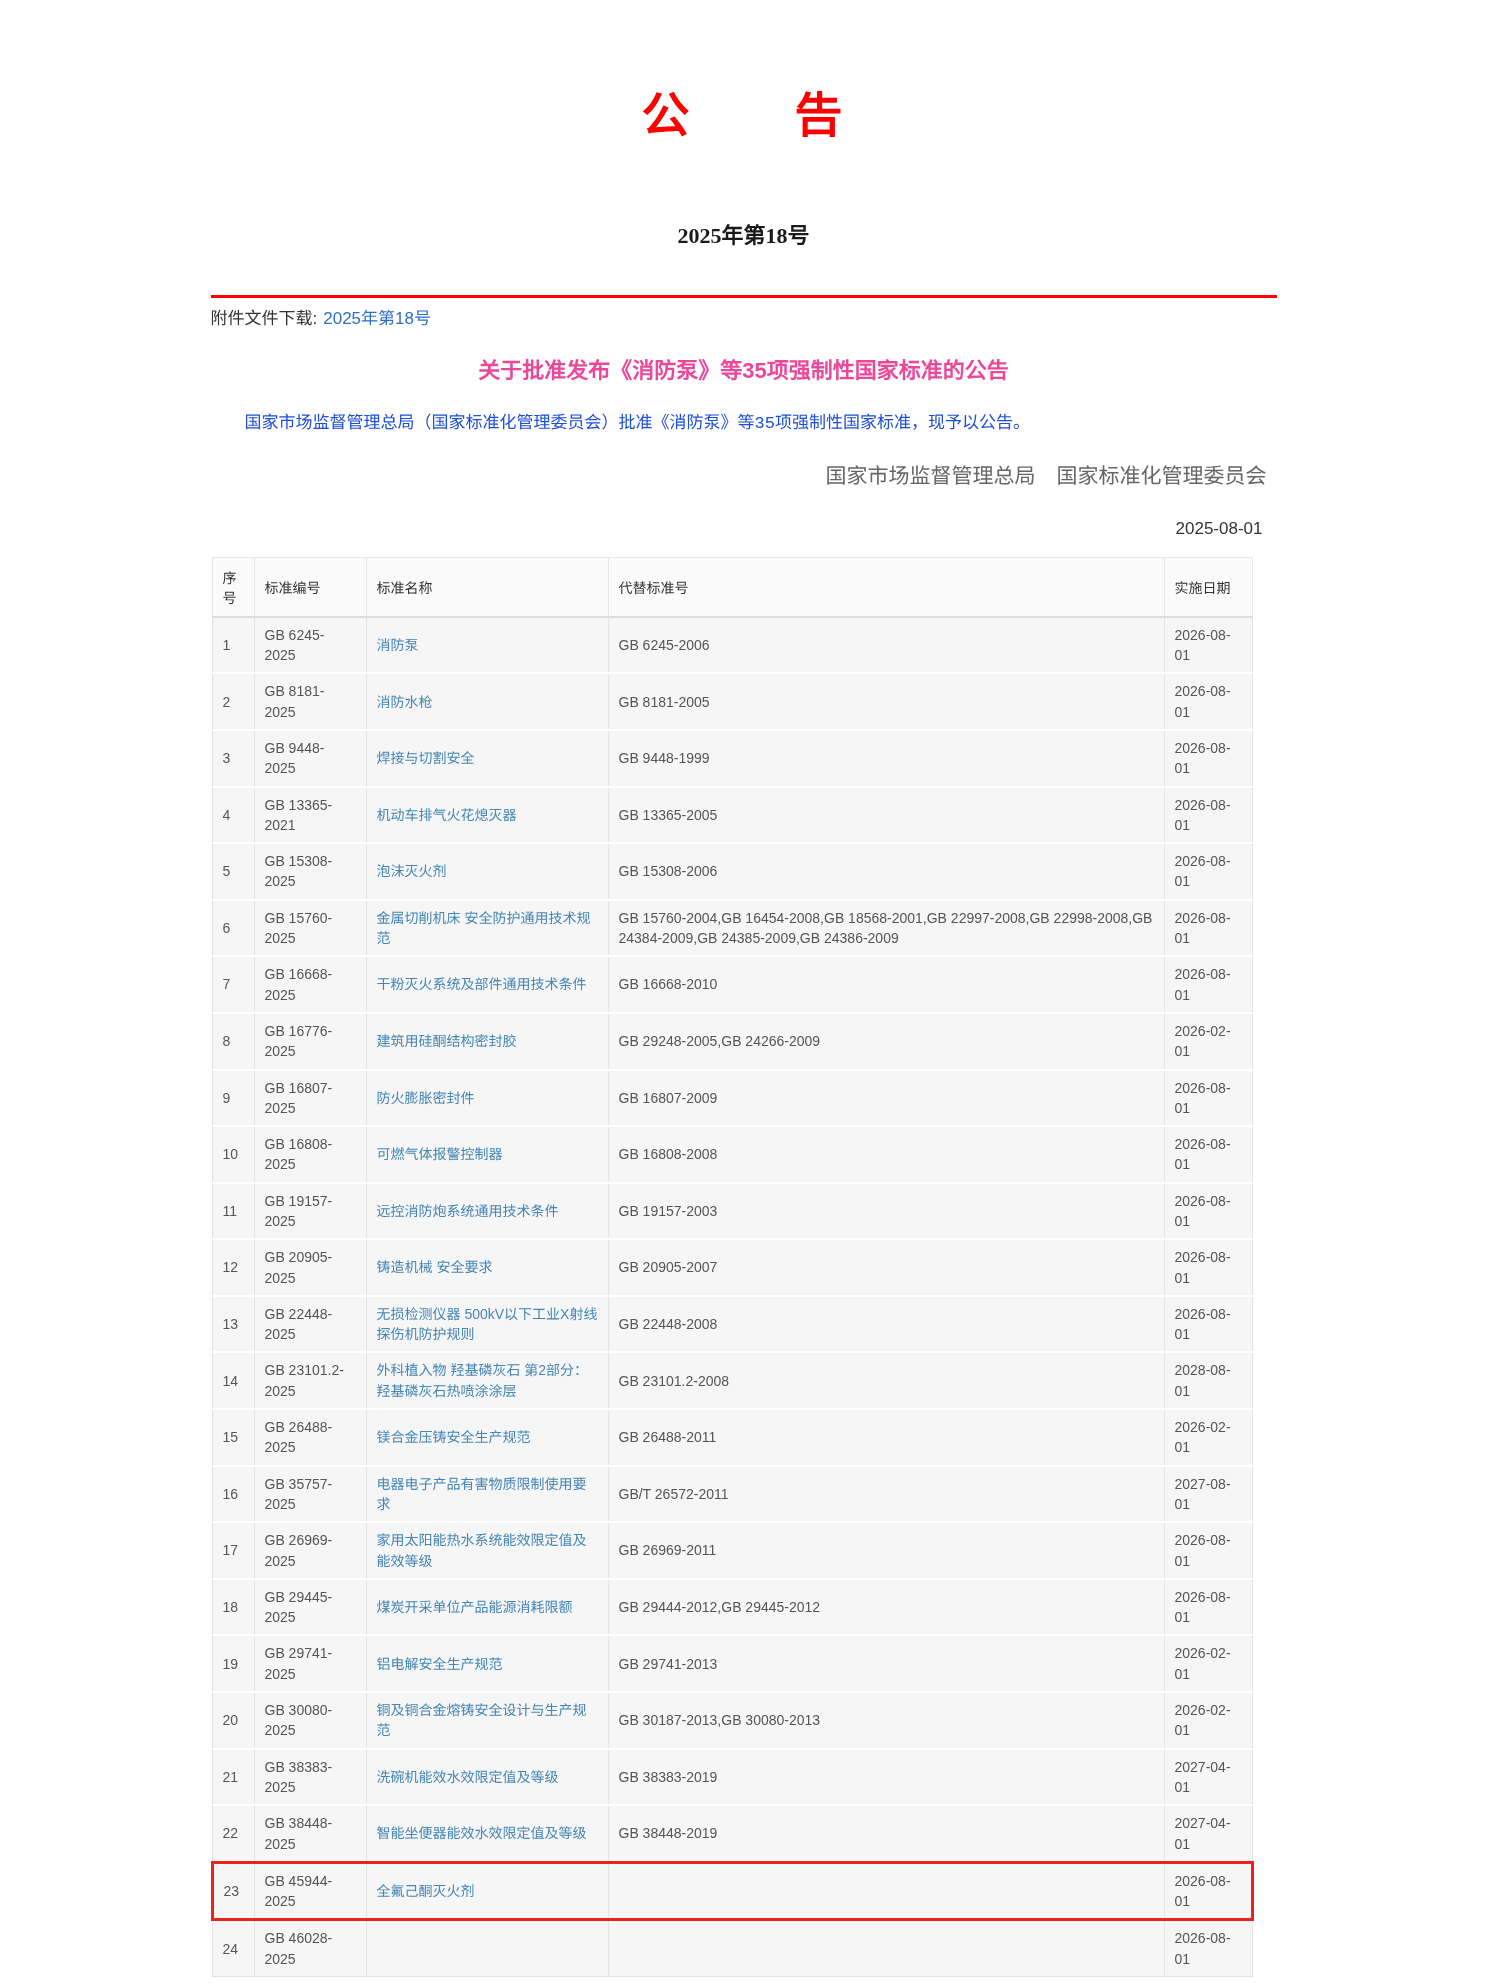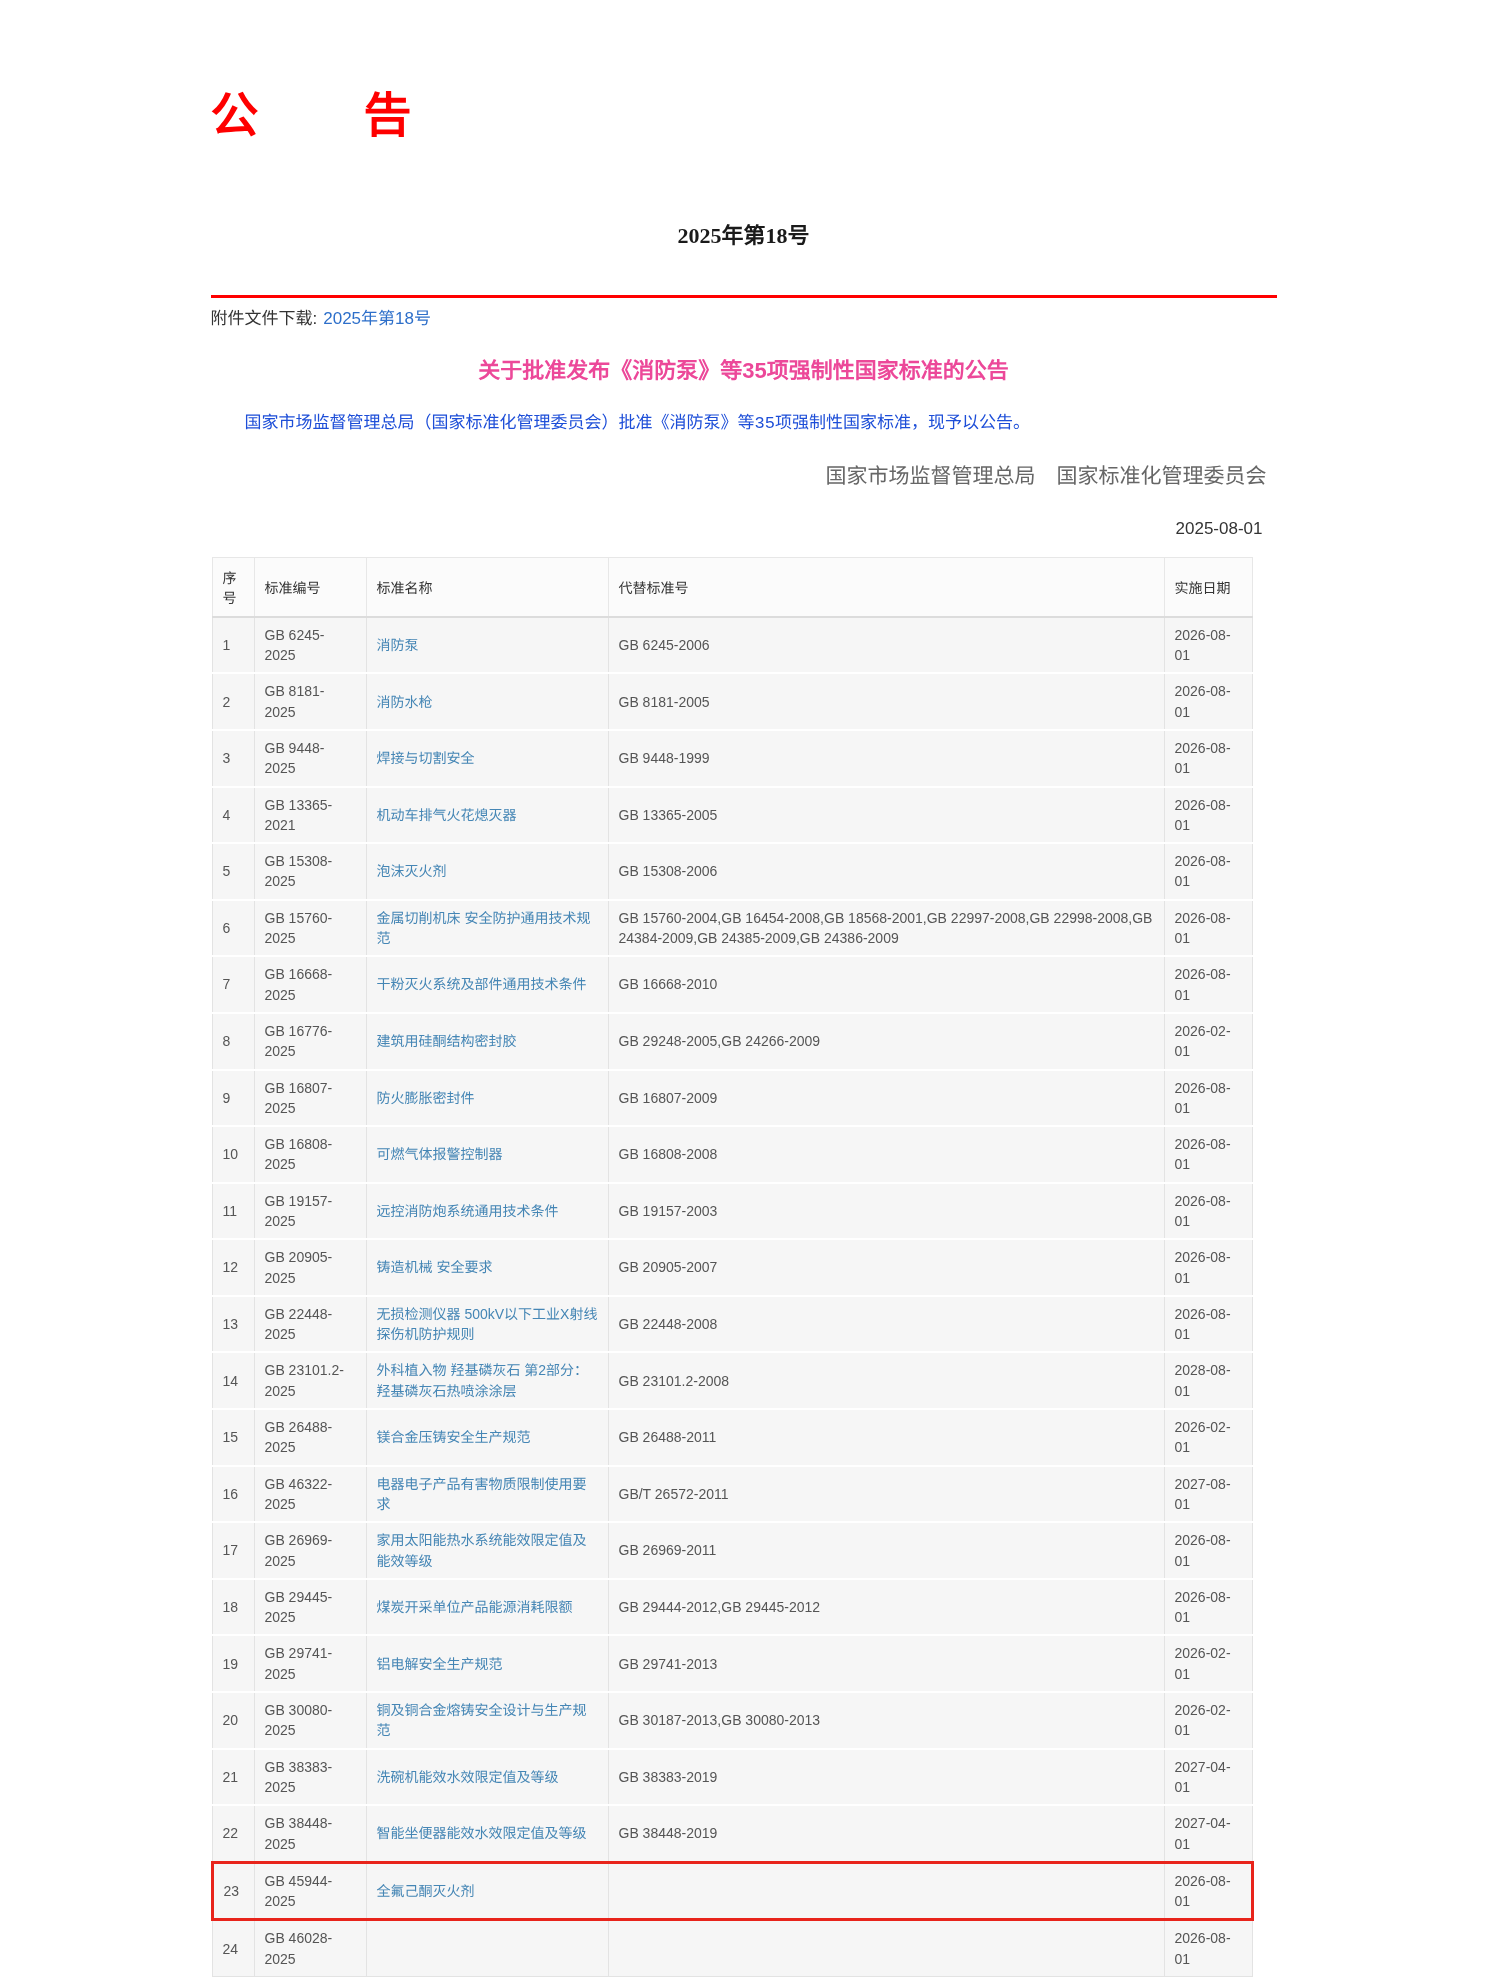--- a/index.html
+++ b/index.html
@@ -29,20 +29,21 @@
     color:var(--title-red);
     text-align:center;
     letter-spacing:3px;
     line-height:1.15;
   }
   .announce-title{
     font-family:"Liberation Serif","DejaVu Serif",serif;
     font-weight:700;
     font-size:48px;
     color:var(--title-red);
+    text-align:center;
     letter-spacing:3px;
     margin-top:62px;
     line-height:1.15;
   }
   .issue-number{
     font-family:"Liberation Serif","DejaVu Serif",serif;
     font-weight:700;
     font-size:22px;
     color:#1a1a1a;
     text-align:center;
@@ -275,21 +276,21 @@
         </tr>
         <tr>
           <td>15</td>
           <td>GB 26488-2025</td>
           <td><a href="#">镁合金压铸安全生产规范</a></td>
           <td>GB 26488-2011</td>
           <td>2026-02-01</td>
         </tr>
         <tr>
           <td>16</td>
-          <td>GB 46322-2025</td>
+          <td>GB 35757-2025</td>
           <td><a href="#">电器电子产品有害物质限制使用要求</a></td>
           <td>GB/T 26572-2011</td>
           <td>2027-08-01</td>
         </tr>
         <tr>
           <td>17</td>
           <td>GB 26969-2025</td>
           <td><a href="#">家用太阳能热水系统能效限定值及能效等级</a></td>
           <td>GB 26969-2011</td>
           <td>2026-08-01</td>

